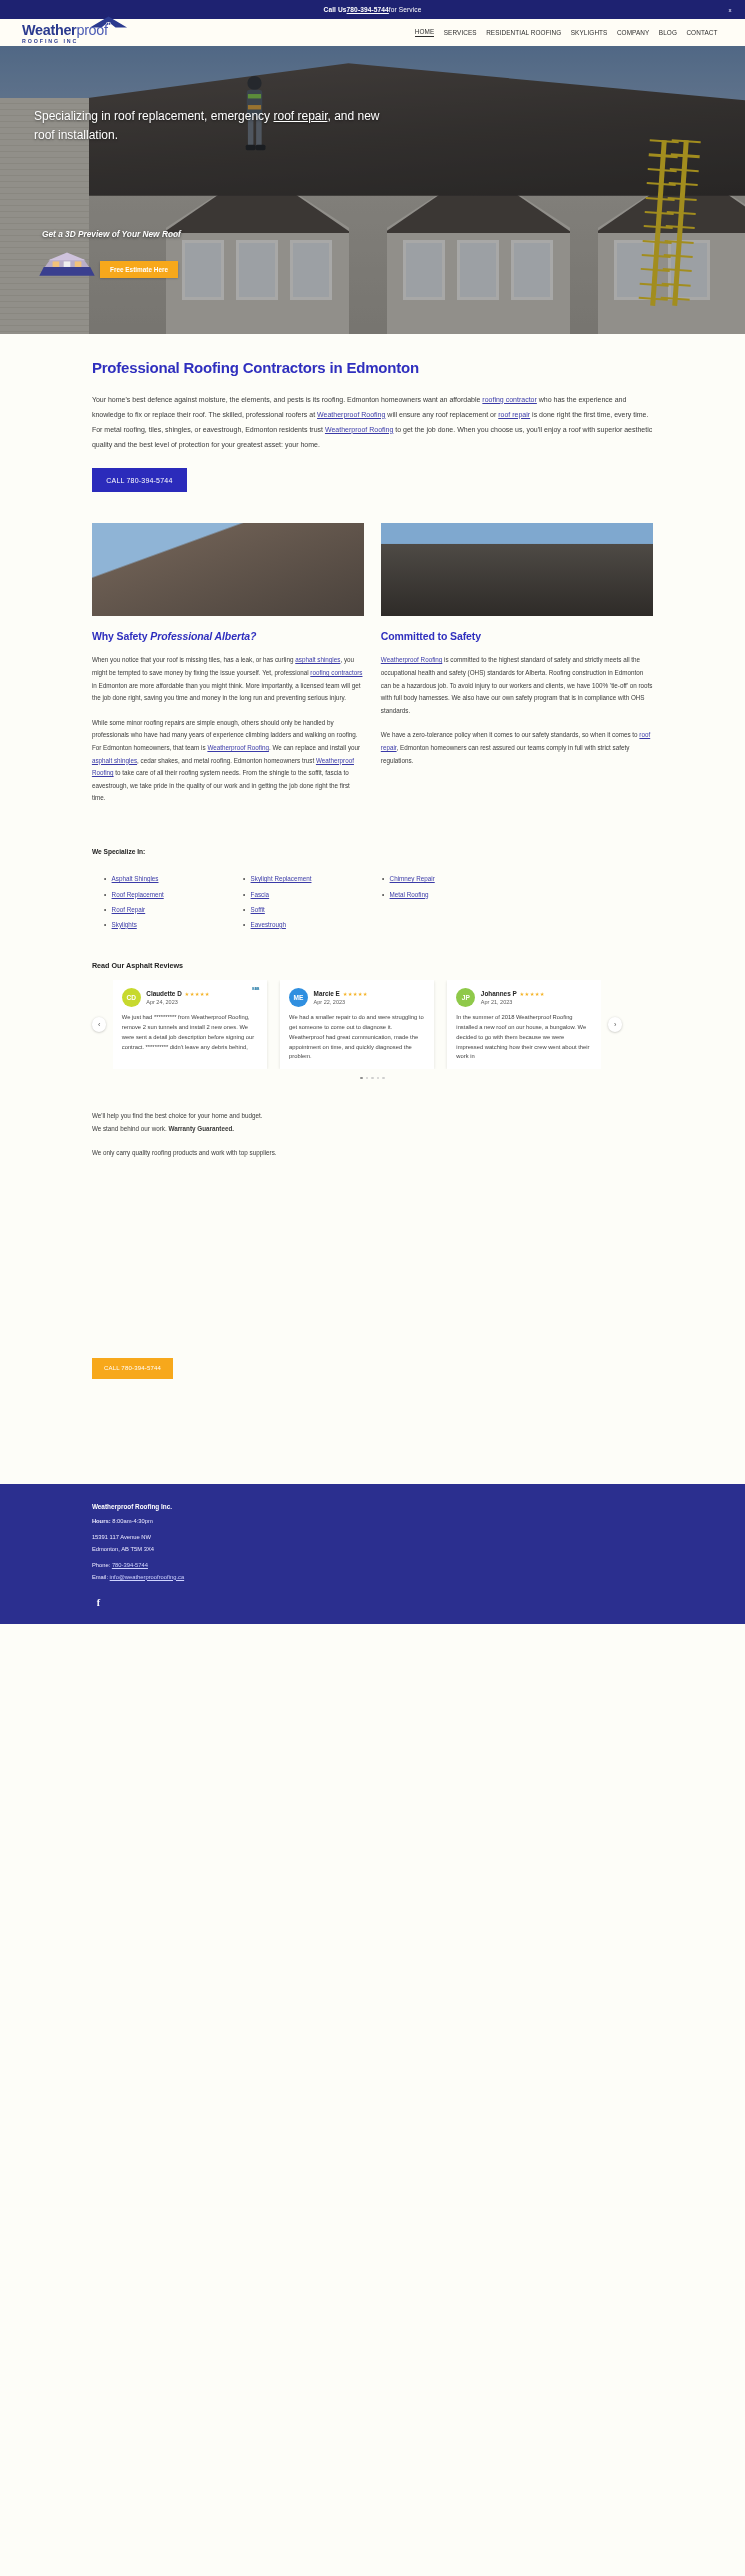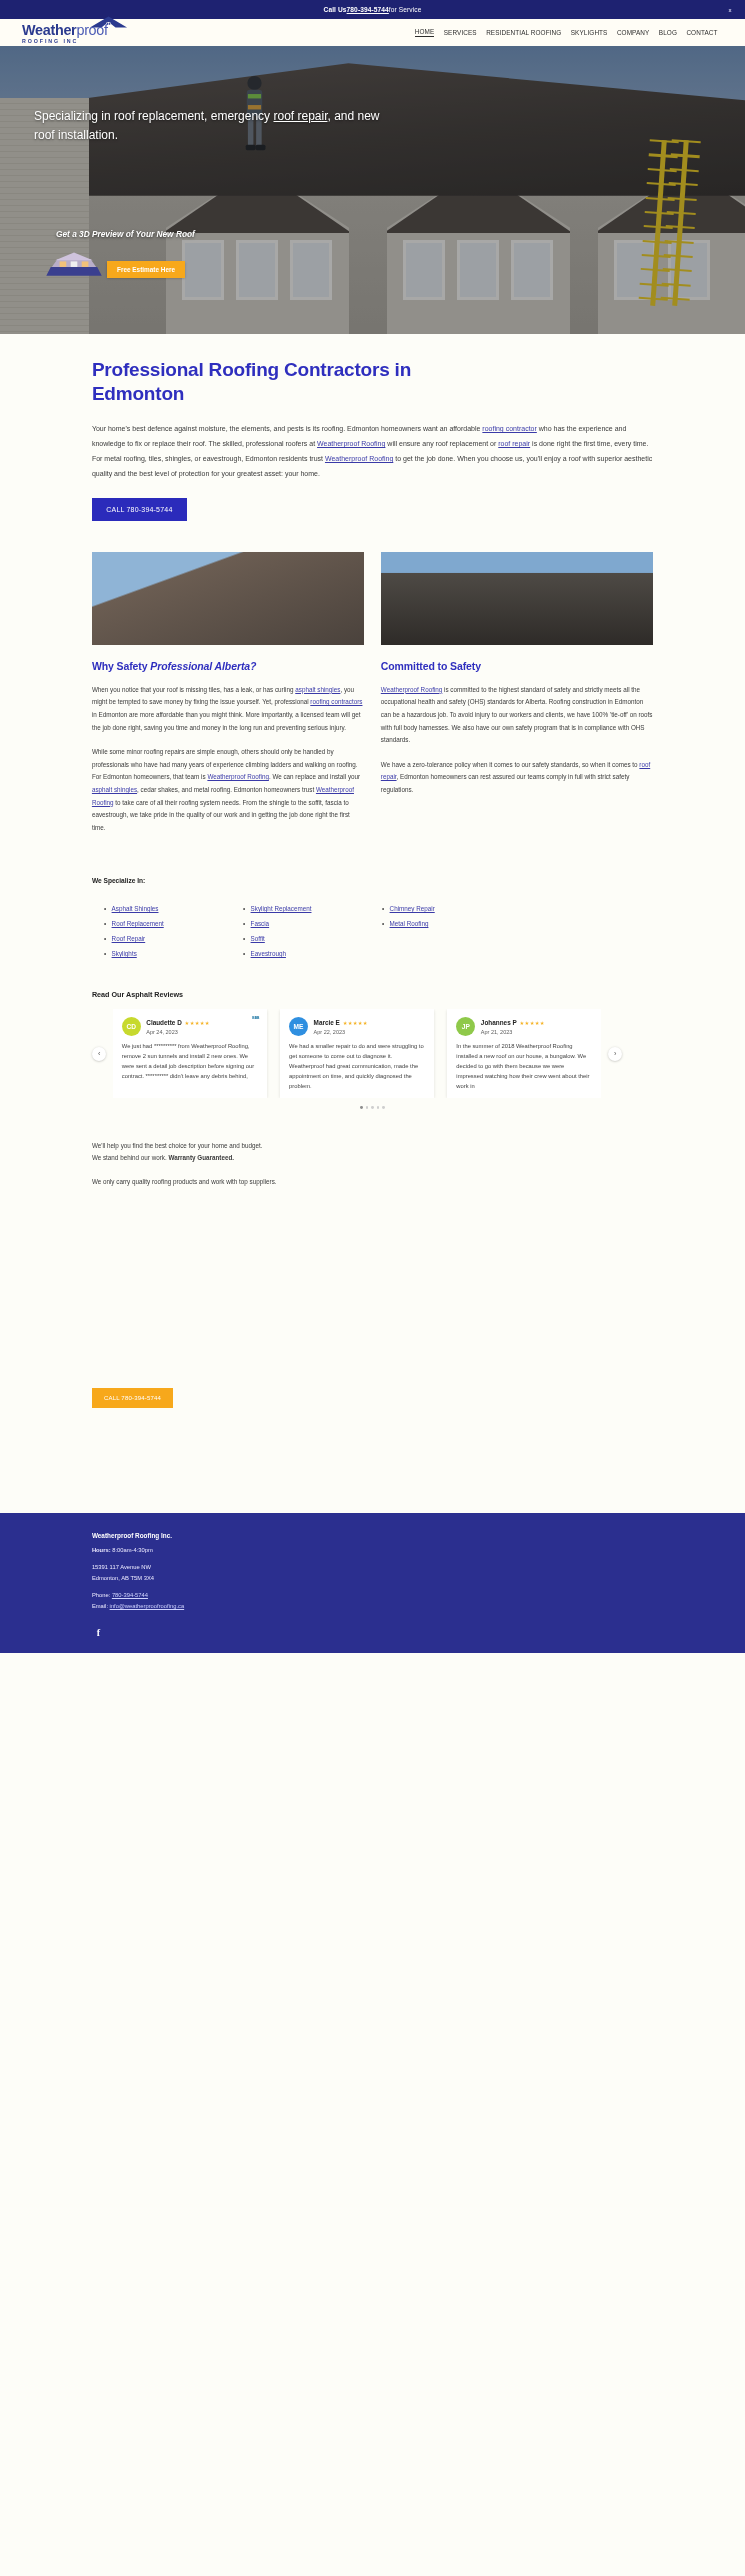--- a/index.html
+++ b/index.html
@@ -134,35 +134,35 @@
     margin-top: 22px; max-width: 354px; font-size: 12px; color: #fff;
     line-height: 1.55; text-shadow: 0 0.6px 2.2px rgba(0,0,0,.5);
   }
   .hero-sub a { color: #fff; text-decoration: underline; }
   .hero-cta {
     position: absolute; left: 34px; top: 183px; display: flex;
     align-items: center; flex-direction: column;
   }
   .hero-cta-title {
     font-size: 8.3px; color: #fff; font-style: italic; font-weight: 600;
-    text-shadow: 0 0.6px 2.8px rgba(0,0,0,.6); margin-left: 22px;
+    text-shadow: 0 0.6px 2.8px rgba(0,0,0,.6); margin-left: 8px;
   }
   .cta-row { display: flex; align-items: flex-end; margin-top: 7.7px; }
   .mini-house { width: 60px; height: 31px; position: relative; }
   .estimate-btn {
     background: #f7a81b; color: #ffffff; font-size: 6.4px; font-weight: 700;
     padding: 5px 10px; border: none; cursor: pointer; margin-left: 3.3px;
     box-shadow: 0 1.1px 2.2px rgba(0,0,0,.25);
   }
 
   
   .container { width: 570px; margin: 0 auto; padding: 0 4.4px; }
   .sec-pad { padding-top: 24px; }
   h1.page-title {
-    font-size: 19px; line-height: 1.28; color: #2f2fbe; font-weight: 700;
+    font-size: 15px; line-height: 1.28; color: #2f2fbe; font-weight: 700;
     letter-spacing: -0.2px; max-width: 360px;
   }
   p.body {
     font-size: 7px; line-height: 2.15; color: #3a3a3a; margin-top: 14.4px;
   }
   a.ilink { color: #3a3aa8; text-decoration: underline; }
   .btn-call {
     display: inline-block; background: #2b2bbb; color: #fff; font-size: 7px;
     padding: 8.3px 14.4px; text-decoration: none; margin-top: 16.6px;
     letter-spacing: 0.2px; cursor: pointer; border: none;

